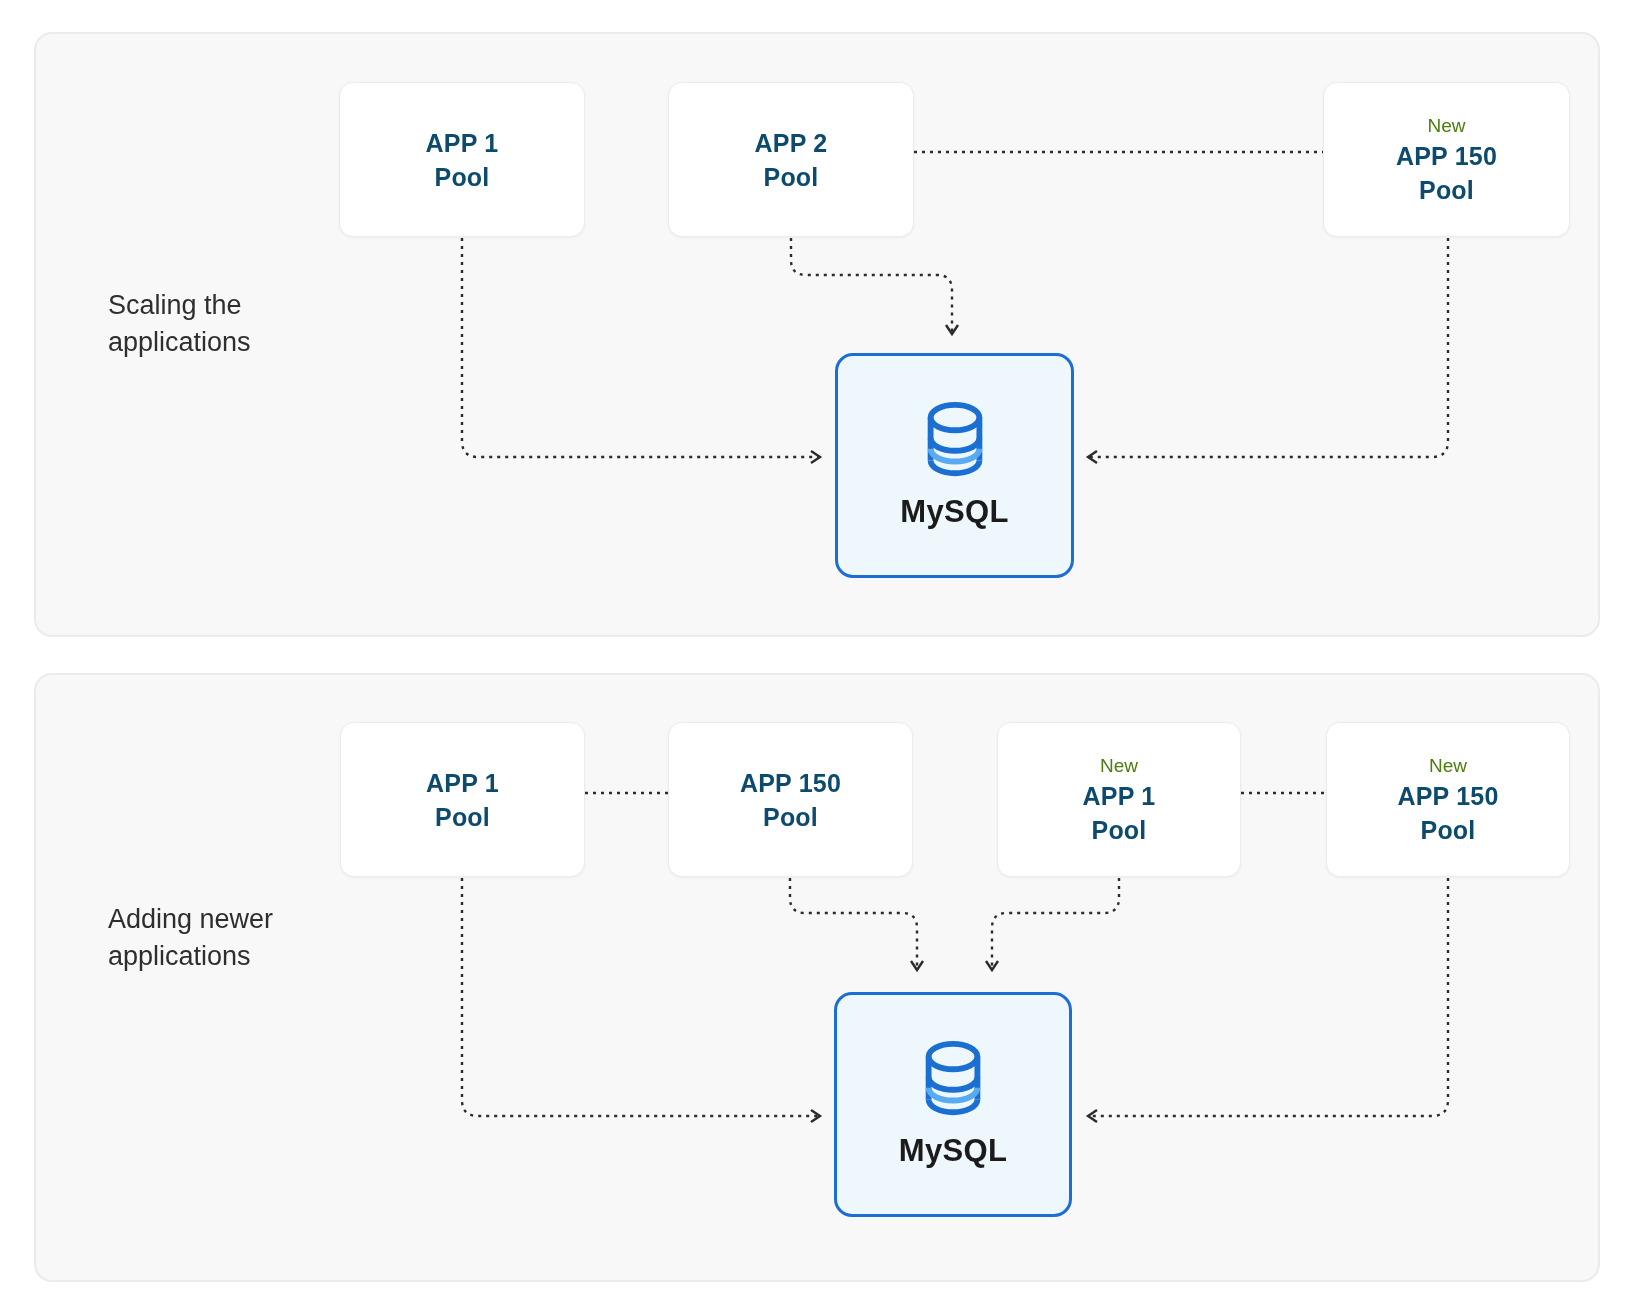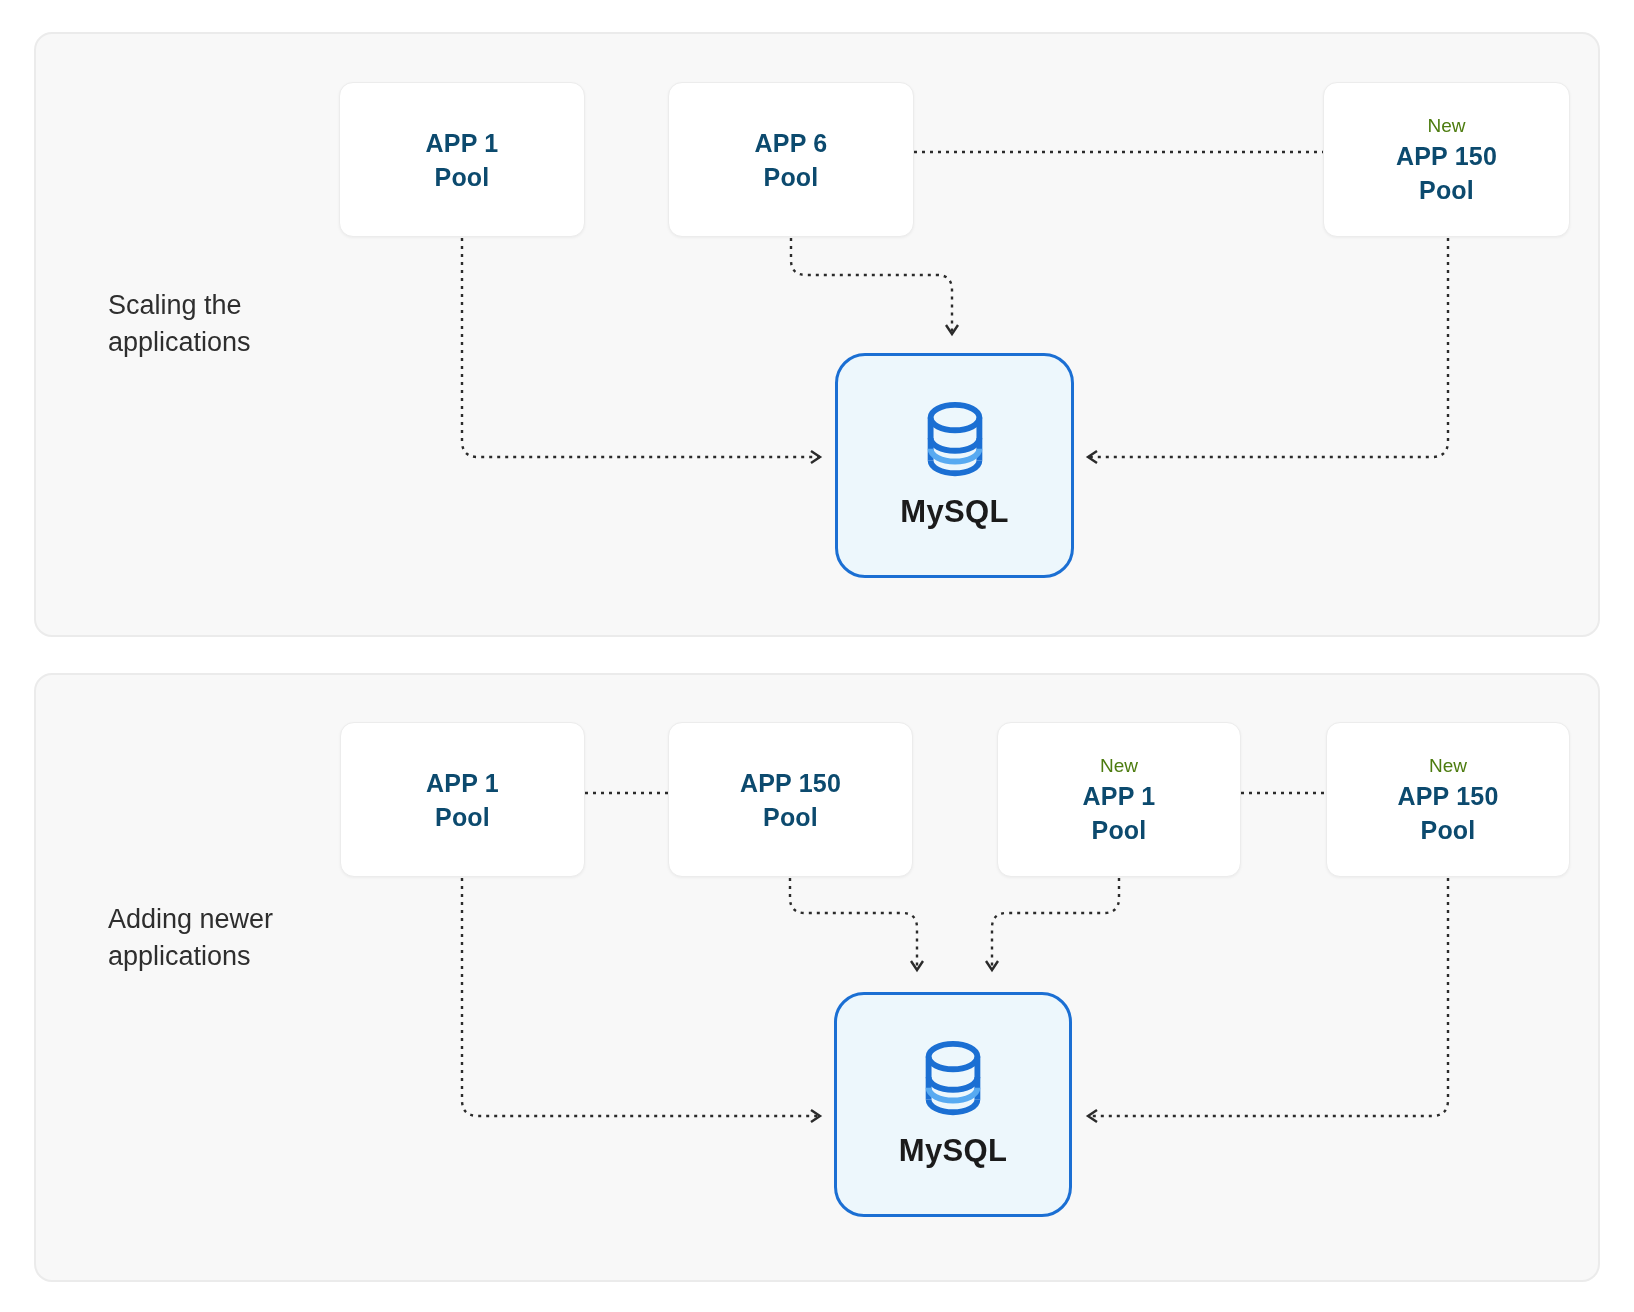--- a/index.html
+++ b/index.html
@@ -18,42 +18,42 @@
   }
   .app-box{
     position:absolute;background:#ffffff;border:1px solid #ececec;border-radius:14px;
     box-shadow:0 1px 3px rgba(0,0,0,0.05);
     display:flex;flex-direction:column;align-items:center;justify-content:center;
     text-align:center;box-sizing:border-box;
   }
   .box-line{font-size:25px;font-weight:700;color:#0c4a6e;line-height:34px;letter-spacing:0.2px;}
   .badge{font-size:19px;font-weight:400;color:#4d7c0f;line-height:27px;}
   .mysql-box{
-    position:absolute;background:#edf7fc;border:3px solid #1b6fd3;border-radius:30px;
+    position:absolute;background:#edf7fc;border:3px solid #1b6fd3;border-radius:18px;
     display:flex;flex-direction:column;align-items:center;justify-content:center;
     gap:12px;box-sizing:border-box;
   }
   .mysql-label{font-size:31px;font-weight:700;color:#1b1b1b;letter-spacing:0.3px;}
   .arrows{position:absolute;left:0;top:0;pointer-events:none;}
 </style>
 </head>
 <body>
 
 <div class="canvas">
 
   <div class="panel" style="top:32px;height:605px;"></div>
   <div class="panel-label" style="top:287px;">Scaling the applications</div>
 
   <div class="app-box" style="left:339px;top:82px;width:246px;height:155px;">
     <div class="box-line">APP 1</div>
     <div class="box-line">Pool</div>
   </div>
 
   <div class="app-box" style="left:668px;top:82px;width:246px;height:155px;">
-    <div class="box-line">APP 6</div>
+    <div class="box-line">APP 2</div>
     <div class="box-line">Pool</div>
   </div>
 
   <div class="app-box" style="left:1323px;top:82px;width:247px;height:155px;">
     <div class="badge">New</div>
     <div class="box-line">APP 150</div>
     <div class="box-line">Pool</div>
   </div>
 
   <div class="mysql-box" style="left:835px;top:353px;width:239px;height:225px;">

